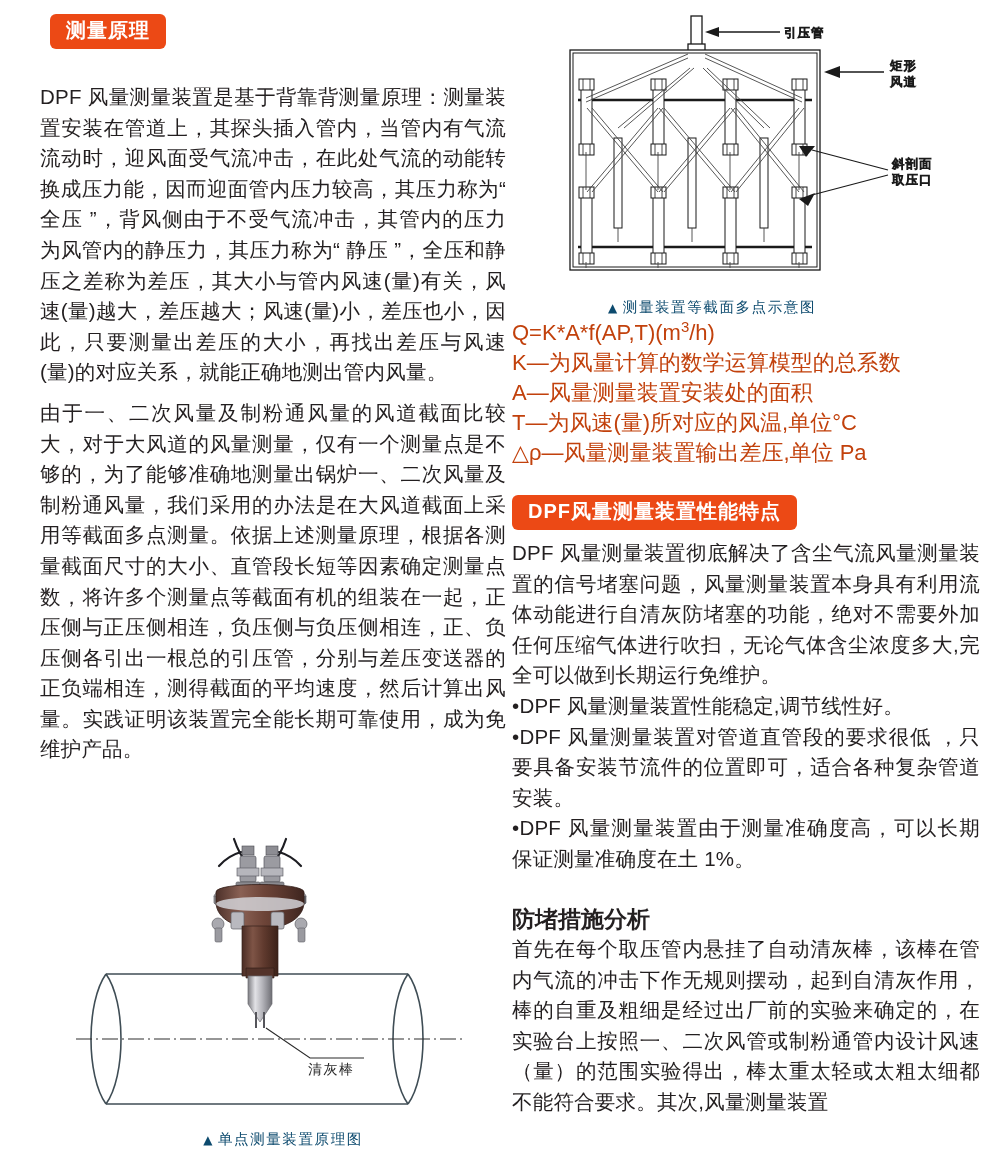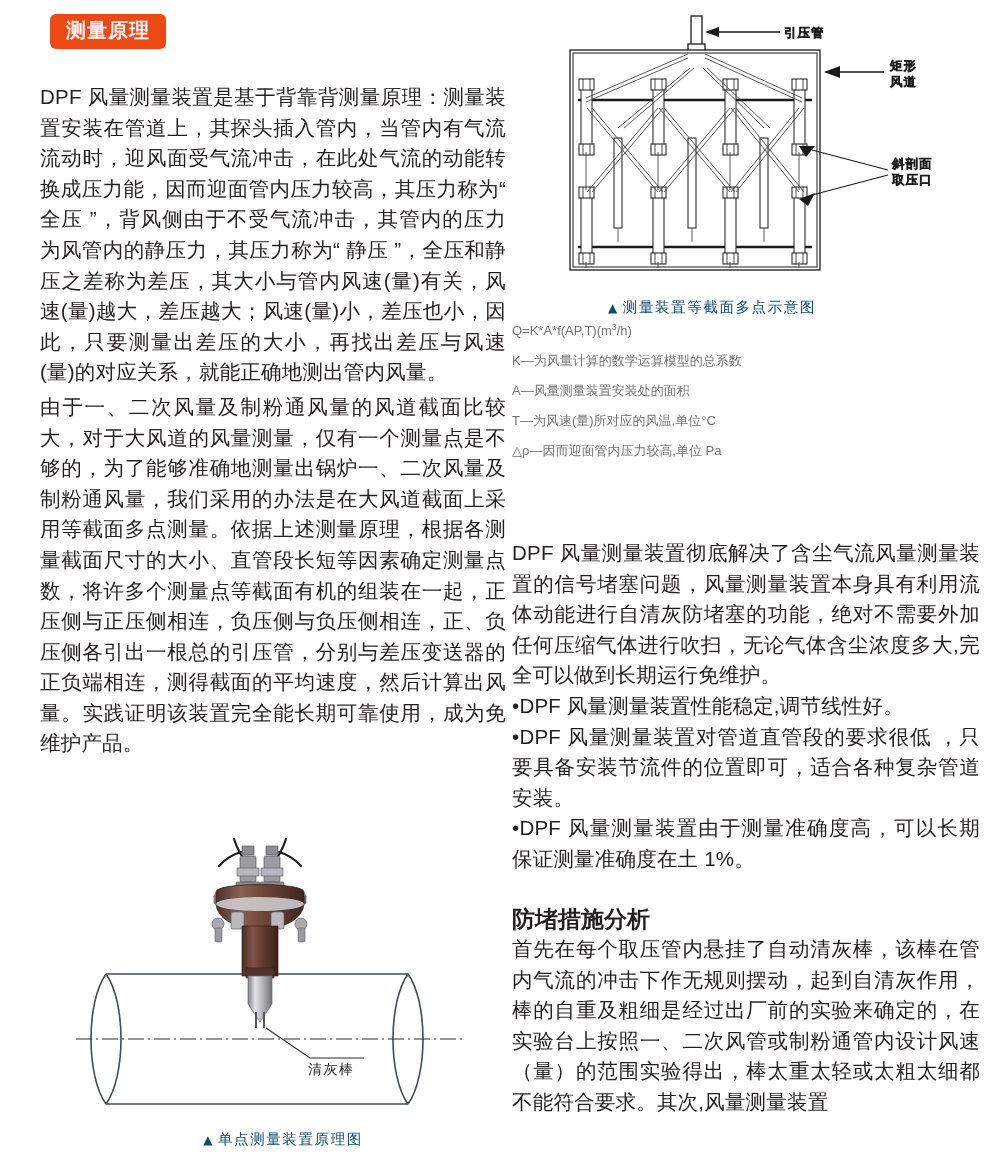--- a/index.html
+++ b/index.html
@@ -38,23 +38,23 @@
     line-height:30.6px;
     letter-spacing:0.2px;
     text-align:justify;
     text-justify:inter-character;
     color:#231f20;
     margin:0;
     white-space:pre-wrap;
   }
   .para.nojust{text-align:left;}
   .formula{
-    font-size:13px;
+    font-size:22px;
     line-height:30px;
-    color:#737373;
+    color:#c2410c;
     margin:0;
     white-space:pre-wrap;
   }
   .subhead{
     font-size:23px;
     font-weight:bold;
     line-height:30px;
     margin:0;
     color:#231f20;
   }
@@ -95,21 +95,21 @@
 <div class="page">
 
   <div class="col-left">
 
     <div class="pill-wrap" style="left:12px;top:14px;">
       <span class="pill">测量原理</span>
     </div>
 
     <div style="position:absolute;left:2px;top:82px;width:466px;">
       <p class="para">DPF 风量测量装置是基于背靠背测量原理：测量装置安装在管道上，其探头插入管内，当管内有气流流动时，迎风面受气流冲击，在此处气流的动能转换成压力能，因而迎面管内压力较高，其压力称为“ 全压 ”，背风侧由于不受气流冲击，其管内的压力为风管内的静压力，其压力称为“ 静压 ”，全压和静压之差称为差压，其大小与管内风速(量)有关，风速(量)越大，差压越大；风速(量)小，差压也小，因此，只要测量出差压的大小，再找出差压与风速(量)的对应关系，就能正确地测出管内风量。</p>
-      <p class="para" style="margin-top:4px;">由于一、二次风量及制粉通风量的风道截面比较大，对于大风道的风量测量，仅有一个测量点是不够的，为了能够准确地测量出锅炉一、二次风量及制粉通风量，我们采用的办法是在大风道截面上采用等截面多点测量。依据上述测量原理，根据各测量截面尺寸的大小、直管段长短等因素确定测量点数，将许多个测量点等截面有机的组装在一起，正压侧与正压侧相连，负压侧与负压侧相连，正、负压侧各引出一根总的引压管，分别与差压变送器的正负端相连，测得截面的平均速度，然后计算出风量。实践证明该装置完全能长期可靠使用，成为免维护产品。</p>
+      <p class="para" style="margin-top:10px;">由于一、二次风量及制粉通风量的风道截面比较大，对于大风道的风量测量，仅有一个测量点是不够的，为了能够准确地测量出锅炉一、二次风量及制粉通风量，我们采用的办法是在大风道截面上采用等截面多点测量。依据上述测量原理，根据各测量截面尺寸的大小、直管段长短等因素确定测量点数，将许多个测量点等截面有机的组装在一起，正压侧与正压侧相连，负压侧与负压侧相连，正、负压侧各引出一根总的引压管，分别与差压变送器的正负端相连，测得截面的平均速度，然后计算出风量。实践证明该装置完全能长期可靠使用，成为免维护产品。</p>
     </div>
 
     <div class="fig-pipe">
       <svg width="450" height="320" viewBox="0 0 450 320">
         <defs>
           <linearGradient id="gBody" x1="0" y1="0" x2="1" y2="0">
             <stop offset="0%" stop-color="#4d312a"></stop>
             <stop offset="28%" stop-color="#8a6154"></stop>
             <stop offset="55%" stop-color="#6d4438"></stop>
             <stop offset="80%" stop-color="#55342b"></stop>
@@ -349,23 +349,26 @@
       <div class="caption" style="margin-top:-4px;margin-left:-72px;">
         <span class="tri">▲</span><span>测量装置等截面多点示意图</span>
       </div>
     </div>
 
     <div style="position:absolute;left:0px;top:306px;width:470px;">
       <p class="formula"><span>Q=K*A*f(AP,T)(m</span><sup>3</sup><span>/h)</span></p>
       <p class="formula">K—为风量计算的数学运算模型的总系数</p>
       <p class="formula">A—风量测量装置安装处的面积</p>
       <p class="formula">T—为风速(量)所对应的风温,单位°C</p>
-      <p class="formula">△ρ—因而迎面管内压力较高,单位 Pa</p>
-    </div>
-
+      <p class="formula">△ρ—风量测量装置输出差压,单位 Pa</p>
+    </div>
+
+    <div class="pill-wrap" style="left:0px;top:489px;">
+      <span class="pill">DPF风量测量装置性能特点</span>
+    </div>
 
     <div style="position:absolute;left:0px;top:532px;width:468px;">
       <p class="para">DPF 风量测量装置彻底解决了含尘气流风量测量装置的信号堵塞问题，风量测量装置本身具有利用流体动能进行自清灰防堵塞的功能，绝对不需要外加任何压缩气体进行吹扫，无论气体含尘浓度多大,完全可以做到长期运行免维护。</p>
       <p class="para nojust">•DPF 风量测量装置性能稳定,调节线性好。</p>
       <p class="para">•DPF 风量测量装置对管道直管段的要求很低 ，只要具备安装节流件的位置即可，适合各种复杂管道安装。</p>
       <p class="para">•DPF 风量测量装置由于测量准确度高，可以长期保证测量准确度在土 1%。</p>
     </div>
 
     <div style="position:absolute;left:0px;top:898px;width:468px;">
       <p class="subhead">防堵措施分析</p>

